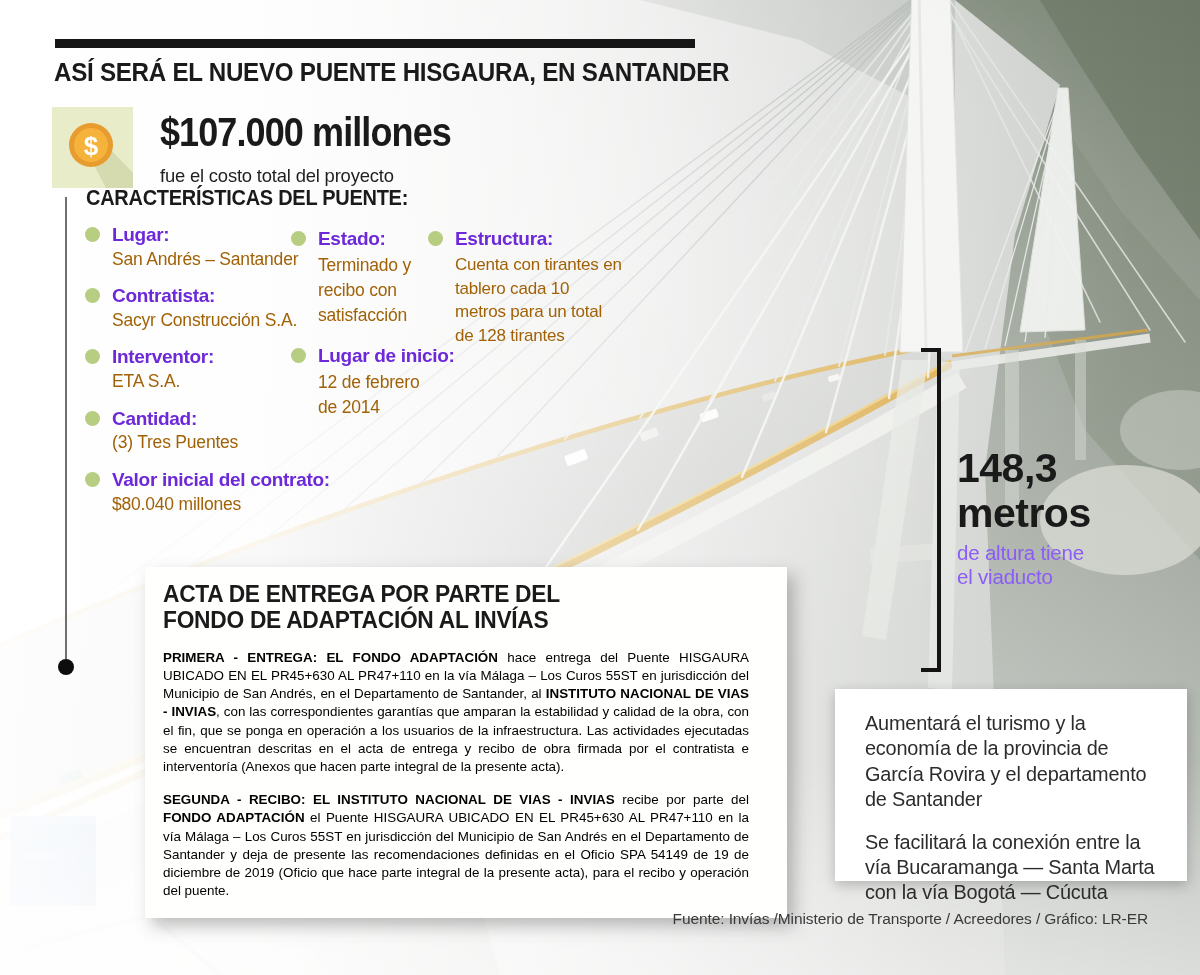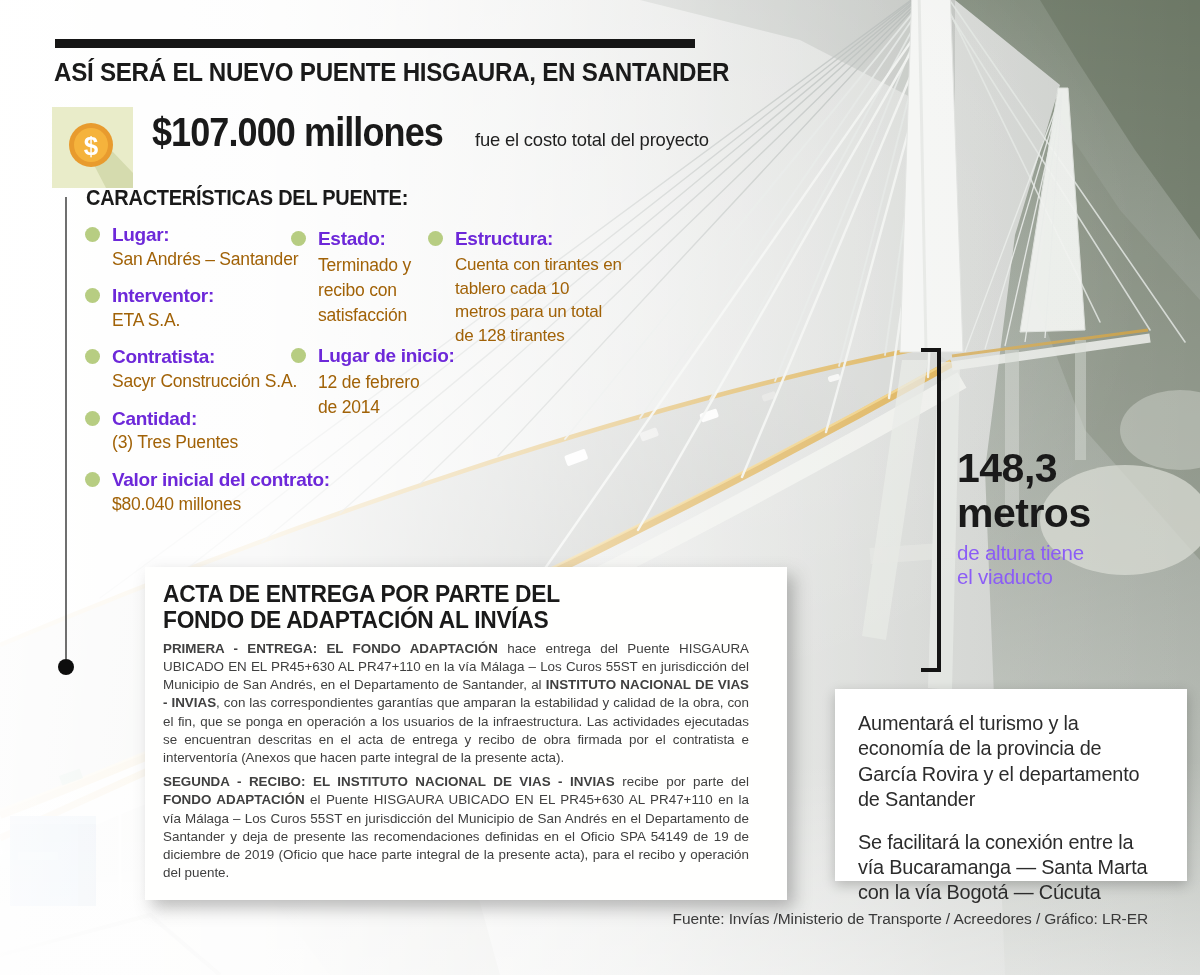--- a/index.html
+++ b/index.html
@@ -6,21 +6,21 @@
   .stage{position:relative;width:1200px;height:975px;overflow:hidden;background:#f4f4f3;
          font-family:"Liberation Sans",sans-serif;color:#1a1a1a;}
   .stage svg.scene{position:absolute;left:0;top:0;width:1200px;height:975px;display:block;}
   .abs{position:absolute;}
   .condense{transform:scaleX(.93);transform-origin:left top;}
   
   .topbar{left:55px;top:39px;width:640px;height:9px;background:#161616;}
   .title{left:54px;top:57px;font-size:26px;font-weight:800;letter-spacing:-.3px;white-space:nowrap;}
   
   .cost-icon{left:52px;top:107px;width:81px;height:81px;}
-  .cost-row{left:152px;top:110px;display:flex;align-items:baseline;white-space:nowrap;}
+  .cost-row{left:160px;top:110px;display:flex;align-items:baseline;gap:10px;white-space:nowrap;flex-direction:column;}
   .cost-amount{font-size:40px;font-weight:700;letter-spacing:-1px;transform:scaleX(.9);transform-origin:left bottom;}
   .cost-caption{font-size:19px;font-weight:400;color:#1f1f1f;letter-spacing:-.2px;transform:scaleX(.97);transform-origin:left bottom;}
   
   .char-heading{left:86px;top:186px;font-size:21.5px;font-weight:800;letter-spacing:-.3px;white-space:nowrap;}
   .col{position:absolute;}
   .col1{left:85px;top:224px;}
   .col2{left:291px;top:228px;}
   .col3{left:428px;top:228px;}
   .char-item{position:relative;padding-left:27px;margin-bottom:15px;}
   .col2 .char-item{margin-bottom:18px;}
@@ -32,25 +32,25 @@
   .col3 .item-value{width:168px;font-size:17px;line-height:1.4;}
   
   .height-callout{left:957px;top:448px;line-height:1;}
   .hc-value{font-size:41px;font-weight:600;letter-spacing:-.5px;}
   .hc-unit{font-size:41px;font-weight:600;letter-spacing:-.5px;margin-top:4px;}
   .hc-caption{font-size:20.5px;font-weight:400;color:#8b5cf6;line-height:1.18;margin-top:7px;letter-spacing:-.2px;}
   
   .acta-box{left:145px;top:567px;width:642px;background:#fffffe;box-shadow:7px 8px 16px rgba(70,70,70,.35);
             padding:14px 38px 18px 18px;box-sizing:border-box;}
   .acta-title{font-size:23.5px;font-weight:800;line-height:1.12;letter-spacing:-.3px;transform:scaleX(.97);transform-origin:left top;}
-  .acta-par{font-size:13.4px;line-height:1.36;text-align:justify;color:#404040;margin-top:6px;}
+  .acta-par{font-size:13.4px;line-height:1.36;text-align:justify;color:#000000;margin-top:15px;}
   .acta-par b{font-weight:700;}
   
   .benefits-box{left:835px;top:689px;width:352px;height:192px;background:#ffffff;
-                box-shadow:0 4px 12px rgba(0,0,0,.22);padding:21px 18px 0 23px;box-sizing:border-box;}
+                box-shadow:0 4px 12px rgba(0,0,0,.22);padding:21px 18px 0 30px;box-sizing:border-box;}
   .benefit{font-size:20.5px;line-height:1.24;color:#2c2c2c;letter-spacing:-.2px;transform:scaleX(.97);transform-origin:left top;}
   .benefit + .benefit{margin-top:17px;}
   
   .footer{top:910px;right:52px;font-size:15.5px;color:#3a3a3a;letter-spacing:-.1px;white-space:nowrap;}
 </style>
 </head>
 <body>
 
 <div class="stage">
 
@@ -227,27 +227,27 @@
   <div class="abs char-heading condense">CARACTERÍSTICAS DEL PUENTE:</div>
 
   <div class="col col1">
     <div class="char-item">
       <span class="bullet"></span>
       <div class="item-label">Lugar:</div>
       <div class="item-value">San Andrés – Santander</div>
     </div>
     <div class="char-item">
       <span class="bullet"></span>
+      <div class="item-label">Contratista:</div>
+      <div class="item-value">Sacyr Construcción S.A.</div>
+    </div>
+    <div class="char-item">
+      <span class="bullet"></span>
       <div class="item-label">Interventor:</div>
       <div class="item-value">ETA S.A.</div>
-    </div>
-    <div class="char-item">
-      <span class="bullet"></span>
-      <div class="item-label">Contratista:</div>
-      <div class="item-value">Sacyr Construcción S.A.</div>
     </div>
     <div class="char-item">
       <span class="bullet"></span>
       <div class="item-label">Cantidad:</div>
       <div class="item-value">(3) Tres Puentes</div>
     </div>
     <div class="char-item">
       <span class="bullet"></span>
       <div class="item-label">Valor inicial del contrato:</div>
       <div class="item-value">$80.040 millones</div>

